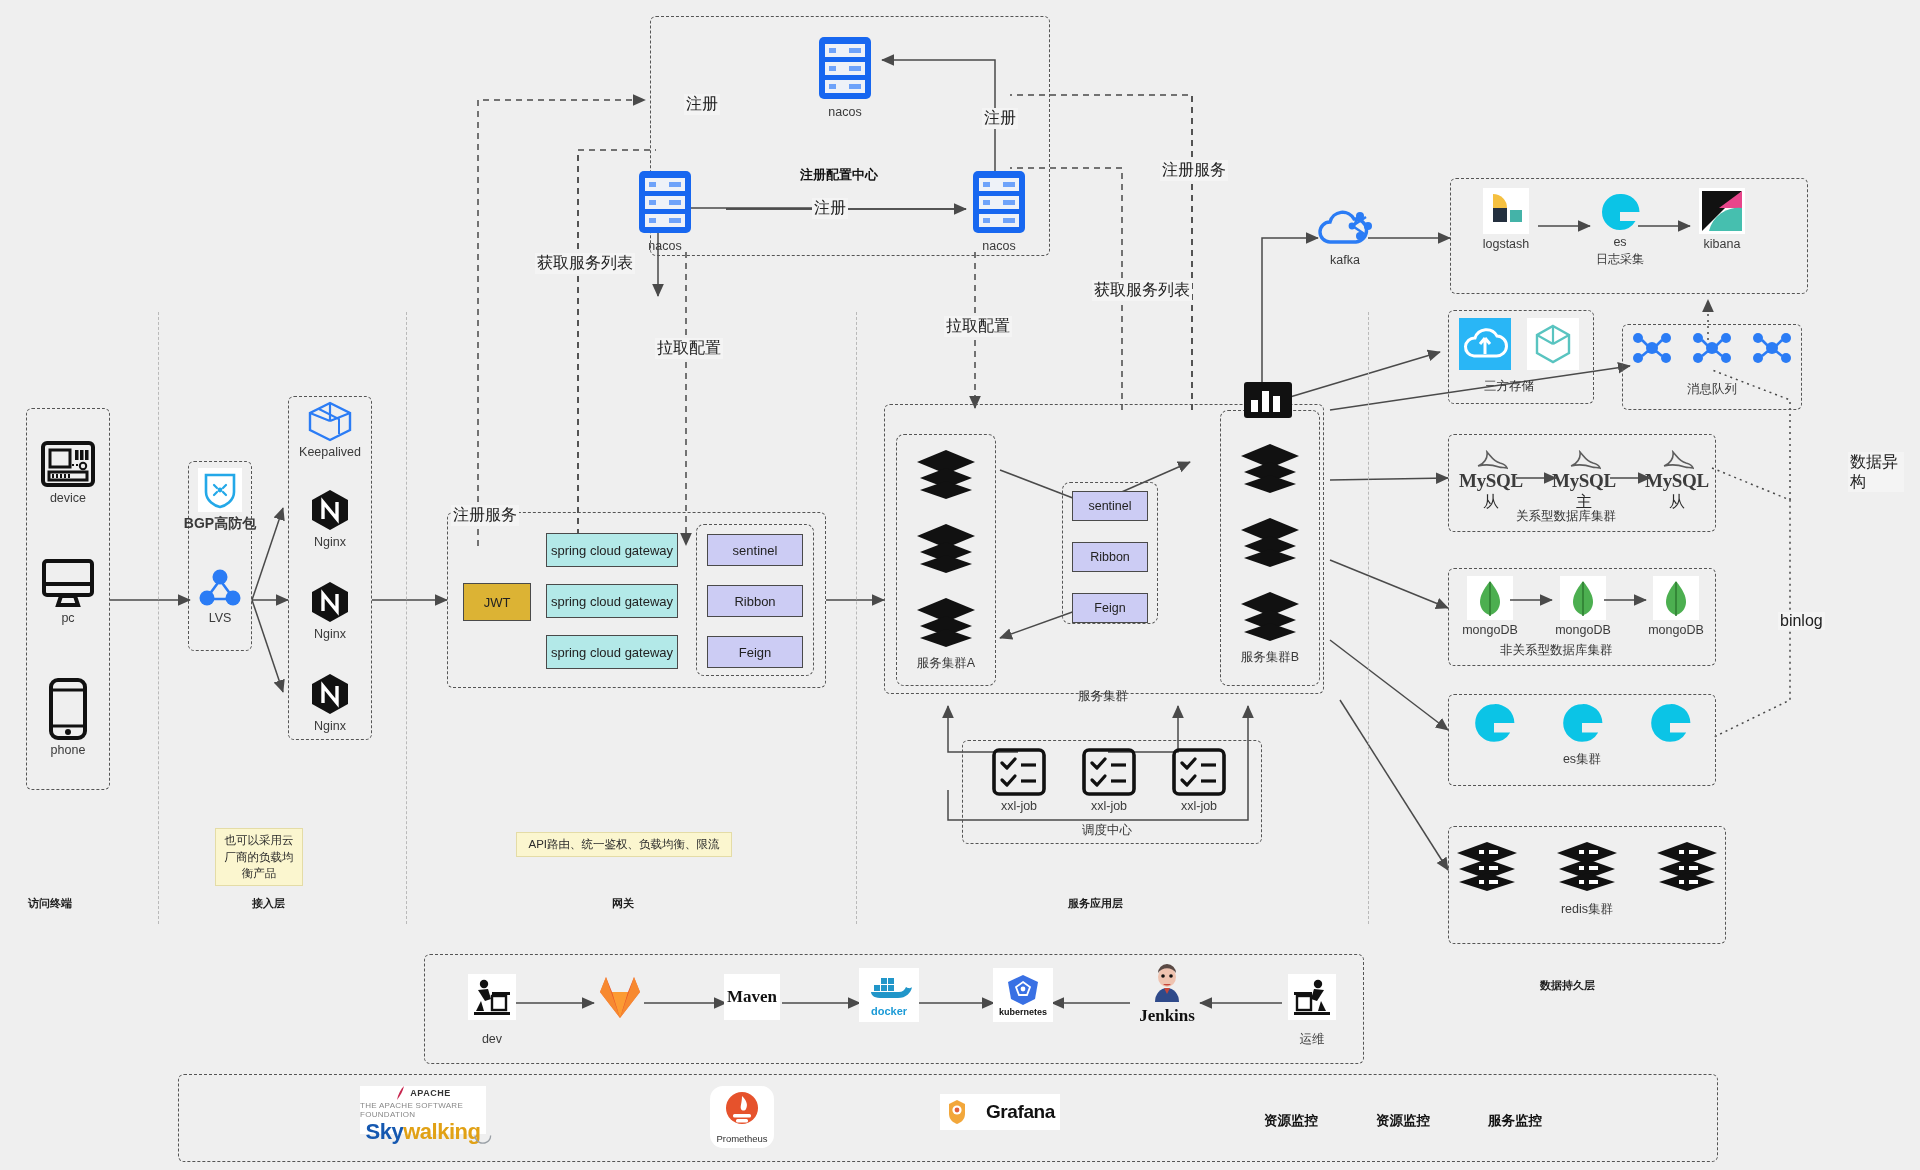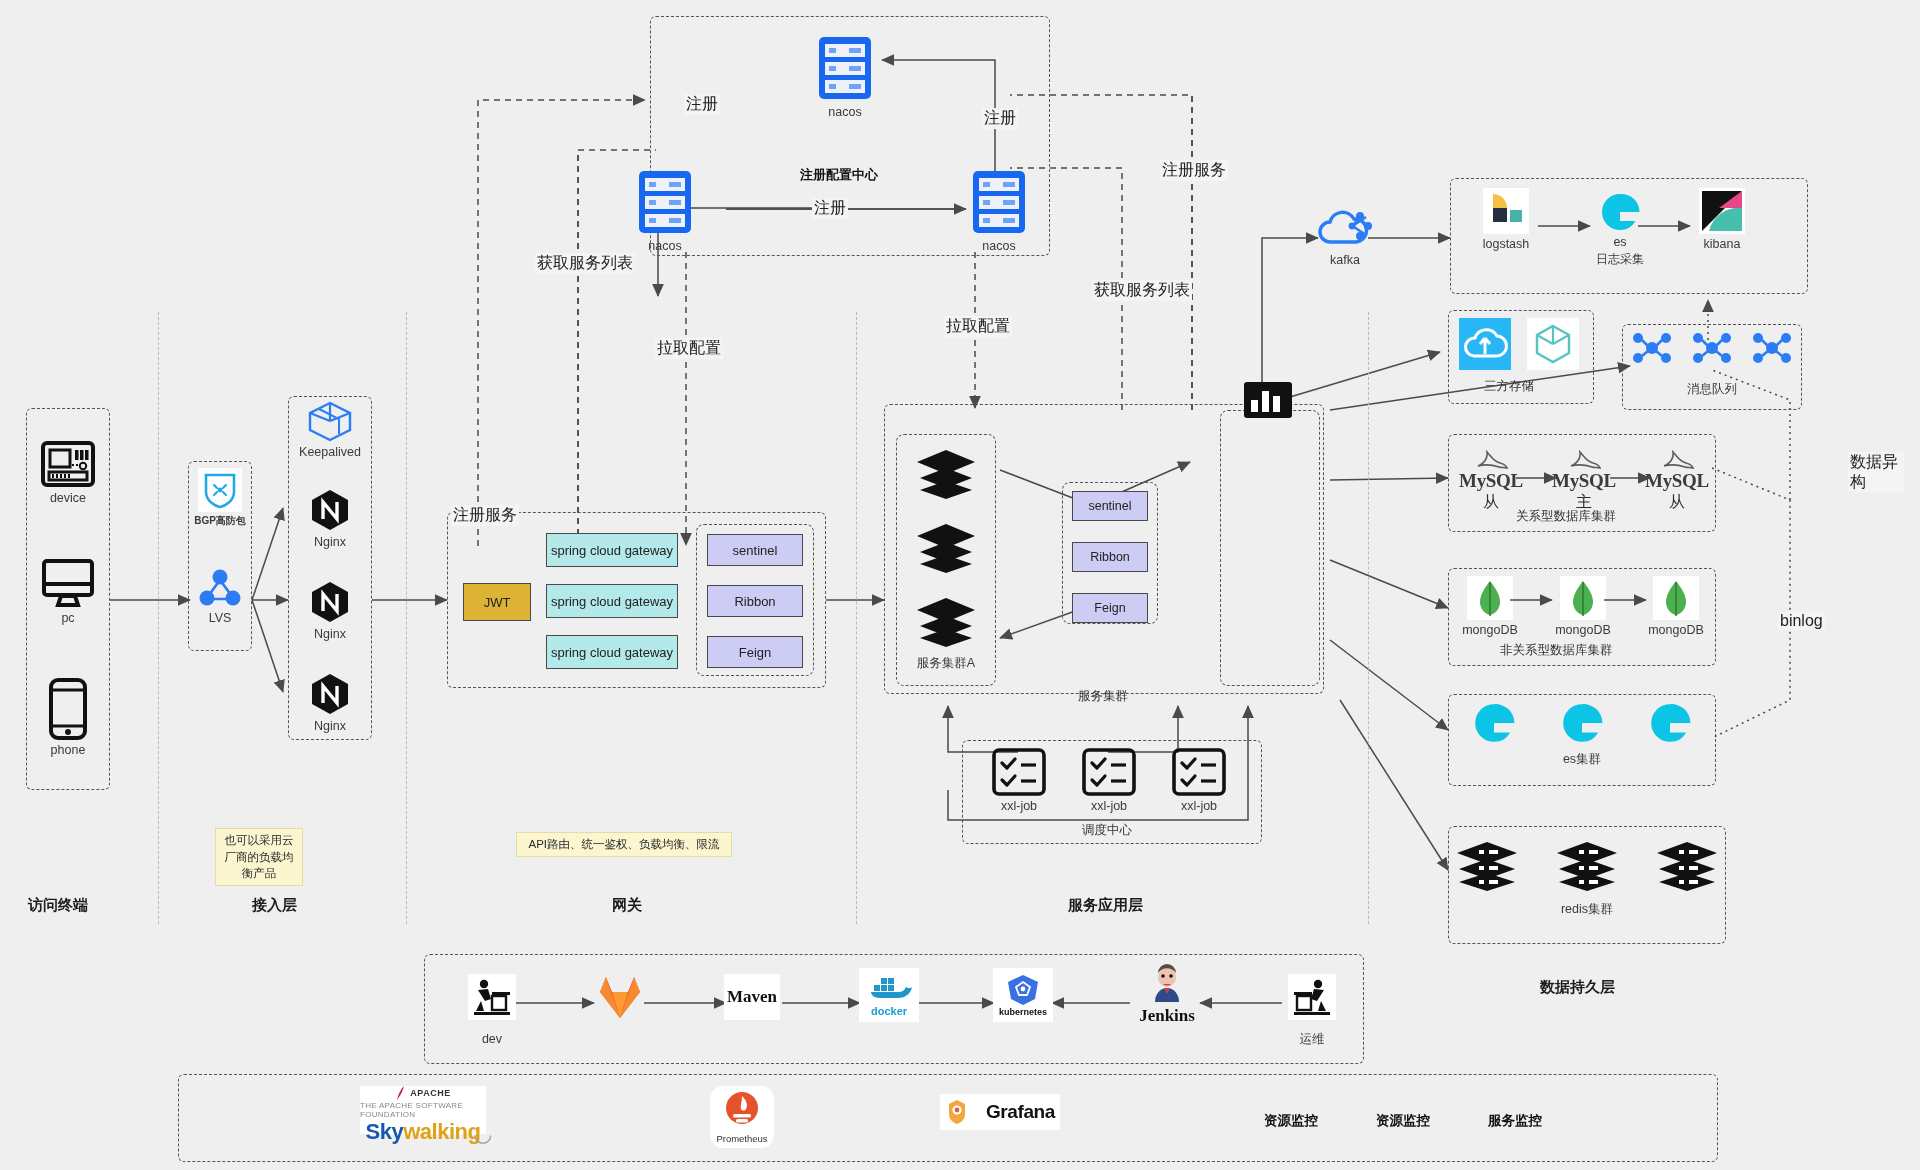--- a/index.html
+++ b/index.html
@@ -10,21 +10,21 @@
     color:#2b2b2b;
   }
   #stage{ position:absolute; inset:0; }
 
   
   .dbox{ position:absolute; border:1.6px dashed #555; border-radius:6px; }
   .dbox.tight{ border-radius:8px; }
   .lane{ position:absolute; border-left:1.5px dashed #b9b9b9; }
 
   .lane-label{
-    position:absolute; font-weight:bold; font-size:15px; color:#1c1c1c;
+    position:absolute; font-weight:bold; font-size:11px; color:#1c1c1c;
     white-space:nowrap;
   }
 
   .node{ position:absolute; display:flex; flex-direction:column; align-items:center; }
   .node .cap{ font-size:12.5px; color:#3a3a3a; margin-top:3px; white-space:nowrap; text-align:center; line-height:1.25;}
   .node .cap2{ font-size:12px; color:#3a3a3a; white-space:nowrap;}
 
   
   .chip{
     position:absolute; border:1.3px solid #4a4a4a; display:flex;
@@ -229,21 +229,21 @@
 <div class="dbox" style="left:188px;top:461px;width:64px;height:190px;"></div>
 
 <div class="node" style="left:188px;top:468px;width:64px;">
   <div class="boxwhite" style="width:44px;height:44px;display:flex;align-items:center;justify-content:center;">
     <svg class="ico" width="34" height="38" viewBox="0 0 34 38">
       <path d="M3,4 h28 v17 c0,9 -9,14 -14,15 C12,35 3,30 3,21 z" fill="none" stroke="#23a8e8" stroke-width="2.6"></path>
       <path d="M11,14 l3,3 M23,14 l-3,3 M11,24 l3,-3 M23,24 l-3,-3" stroke="#23a8e8" stroke-width="2.2" stroke-linecap="round"></path>
       <circle cx="17" cy="19" r="2.4" fill="#23a8e8"></circle>
     </svg>
   </div>
-  <div class="cap" style="font-size:10px;font-weight:600;">BGP高防包</div>
+  <div class="cap" style="font-size:14px;font-weight:600;">BGP高防包</div>
 </div>
 
 <div class="node" style="left:188px;top:568px;width:64px;">
   <svg class="ico" width="44" height="40" viewBox="0 0 44 40">
     <circle cx="22" cy="9" r="7.5" fill="#2b7cf5"></circle>
     <circle cx="9" cy="30" r="7.5" fill="#2b7cf5"></circle>
     <circle cx="35" cy="30" r="7.5" fill="#2b7cf5"></circle>
     <path d="M22,12 L11,27 M22,12 L33,27 M12,31 L32,31" stroke="#2b7cf5" stroke-width="2.6" fill="none"></path>
   </svg>
   <div class="cap">LVS</div>
@@ -385,20 +385,38 @@
   </svg>
   <div class="cap" style="margin-top:8px;">服务集群A</div>
 </div>
 
 <div class="dbox tight" style="left:1062px;top:482px;width:96px;height:142px;"></div>
 <div class="chip purple" style="left:1072px;top:491px;width:76px;height:30px;font-size:12.5px;">sentinel</div>
 <div class="chip purple" style="left:1072px;top:542px;width:76px;height:30px;font-size:12.5px;">Ribbon</div>
 <div class="chip purple" style="left:1072px;top:593px;width:76px;height:30px;font-size:12.5px;">Feign</div>
 
 <div class="dbox tight" style="left:1220px;top:410px;width:100px;height:276px;"></div>
+<div class="node" style="left:1220px;top:442px;width:100px;">
+  <svg class="ico" width="62" height="52" viewBox="0 0 62 52">
+    <path d="M31,2 L60,14 L31,26 L2,14 z" fill="#111"></path>
+    <path d="M31,20 L57,30 L31,40 L5,30 z" fill="#111"></path>
+    <path d="M31,33 L57,42 L31,51 L5,42 z" fill="#111"></path>
+  </svg>
+  <svg class="ico" width="62" height="52" viewBox="0 0 62 52" style="margin-top:22px;">
+    <path d="M31,2 L60,14 L31,26 L2,14 z" fill="#111"></path>
+    <path d="M31,20 L57,30 L31,40 L5,30 z" fill="#111"></path>
+    <path d="M31,33 L57,42 L31,51 L5,42 z" fill="#111"></path>
+  </svg>
+  <svg class="ico" width="62" height="52" viewBox="0 0 62 52" style="margin-top:22px;">
+    <path d="M31,2 L60,14 L31,26 L2,14 z" fill="#111"></path>
+    <path d="M31,20 L57,30 L31,40 L5,30 z" fill="#111"></path>
+    <path d="M31,33 L57,42 L31,51 L5,42 z" fill="#111"></path>
+  </svg>
+  <div class="cap" style="margin-top:8px;">服务集群B</div>
+</div>
 
 <div class="node" style="left:1228px;top:380px;width:80px;">
   <svg class="ico" width="52" height="40" viewBox="0 0 52 40">
     <rect x="2" y="2" width="48" height="36" rx="3" fill="#111"></rect>
     <rect x="9" y="20" width="7" height="12" fill="#fff"></rect>
     <rect x="20" y="11" width="7" height="21" fill="#fff"></rect>
     <rect x="31" y="16" width="7" height="16" fill="#fff"></rect>
   </svg>
 </div>
 

